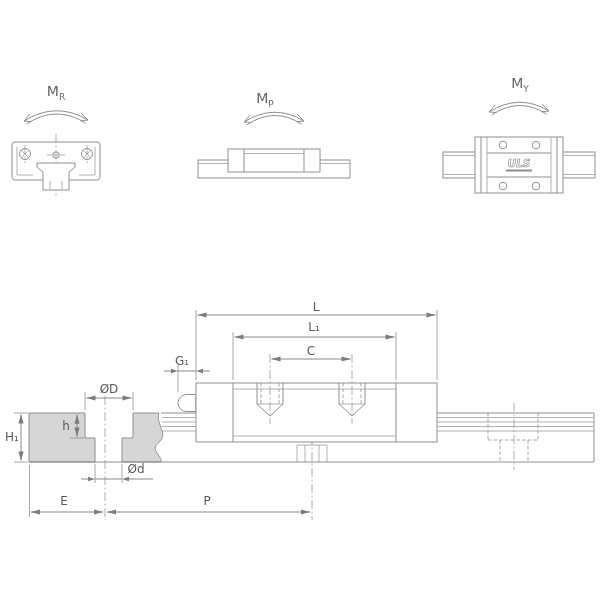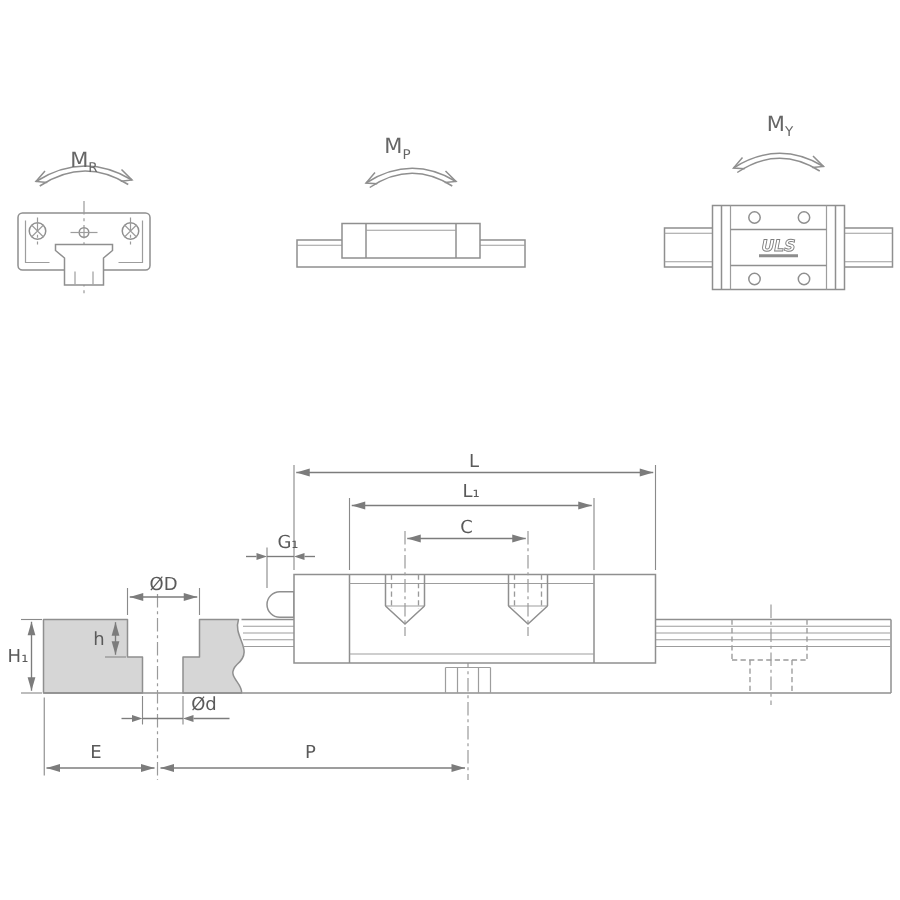--- a/index.html
+++ b/index.html
@@ -198,28 +198,28 @@
       <line class="dim" x1="129" y1="479" x2="153" y2="479"></line>
 
       <line class="ext" x1="29.5" y1="465" x2="29.5" y2="517"></line>
       <line class="dim" x1="31" y1="512" x2="103" y2="512" marker-start="url(#arw)" marker-end="url(#arw)"></line>
 
       <line class="dim" x1="107" y1="512" x2="310" y2="512" marker-start="url(#arw)" marker-end="url(#arw)"></line>
     </g>
   </g>
 </svg>
 
-<span class="lbl mlbl" style="left:56px;top:109px"><span>M</span><sub>R</sub></span>
+<span class="lbl mlbl" style="left:56px;top:93px"><span>M</span><sub>R</sub></span>
 <span class="lbl mlbl" style="left:265px;top:100px"><span>M</span><sub>P</sub></span>
 <span class="lbl mlbl" style="left:520px;top:85px"><span>M</span><sub>Y</sub></span>
 
 <span class="lbl" style="left:316px;top:307px">L</span>
 <span class="lbl" style="left:314px;top:327px">L₁</span>
 <span class="lbl" style="left:311px;top:351px">C</span>
-<span class="lbl" style="left:192px;top:361px">G₁</span>
+<span class="lbl" style="left:182px;top:361px">G₁</span>
 <span class="lbl" style="left:109px;top:389px">ØD</span>
 <span class="lbl" style="left:66px;top:426px">h</span>
 <span class="lbl" style="left:12px;top:437px">H₁</span>
 <span class="lbl" style="left:136px;top:469px">Ød</span>
 <span class="lbl" style="left:64px;top:501px">E</span>
 <span class="lbl" style="left:207px;top:501px">P</span>
 
 </div>
 
 </body></html>

